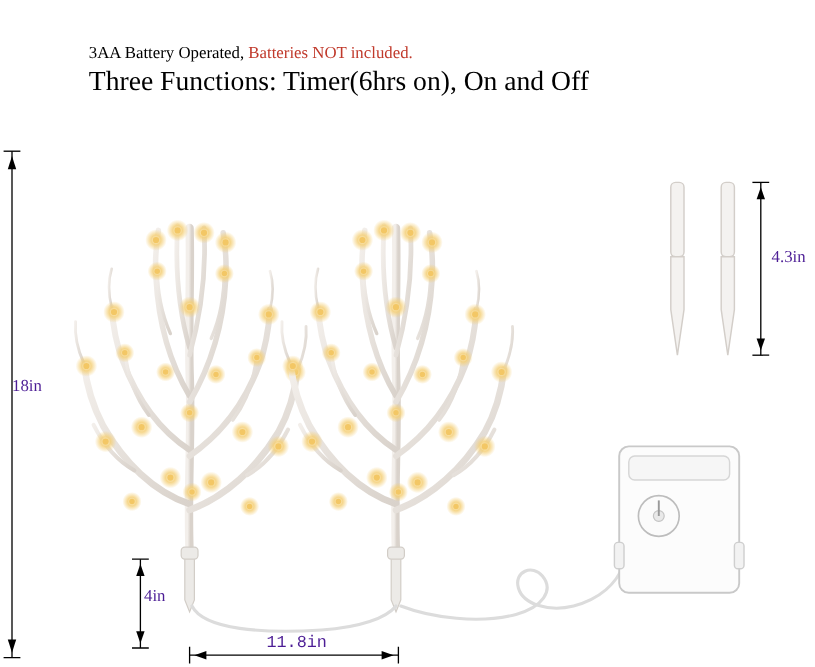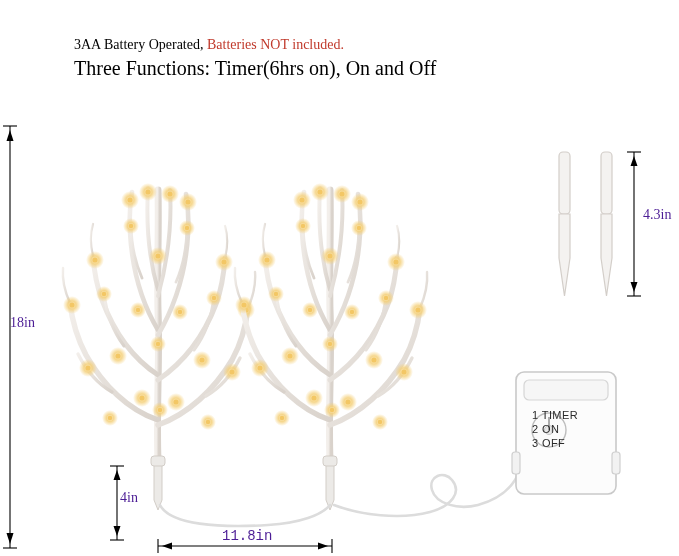--- a/index.html
+++ b/index.html
@@ -30,21 +30,21 @@
     white-space: nowrap;
     margin-top: 26px;
   }
   .headline .warn {
     color: #c0392b;
   }
   .subline {
     position: absolute;
     left: 74px;
     top: 55px;
-    font-size: 20px;
+    font-size: 23px;
     line-height: 26px;
     white-space: nowrap;
   }
 
   
   .dim-label {
     position: absolute;
     font-size: 14px;
     font-family: "Liberation Serif", serif;
     color: #4c1d95;
@@ -256,19 +256,14 @@
       <polygon points="634,156 630.5,166 637.5,166" fill="#000" stroke="none"></polygon>
       <polygon points="634,292 630.5,282 637.5,282" fill="#000" stroke="none"></polygon>
     </g>
   </svg>
 
   <div class="dim-label" id="dim-18in">18in</div>
   <div class="dim-label" id="dim-4in">4in</div>
   <div class="dim-label" id="dim-118in">11.8in</div>
   <div class="dim-label" id="dim-43in">4.3in</div>
 
-  <div class="bb-lines">
-    <div>1 TIMER</div>
-    <div>2 ON</div>
-    <div>3 OFF</div>
-  </div>
 
 </div>
 
 </body></html>

